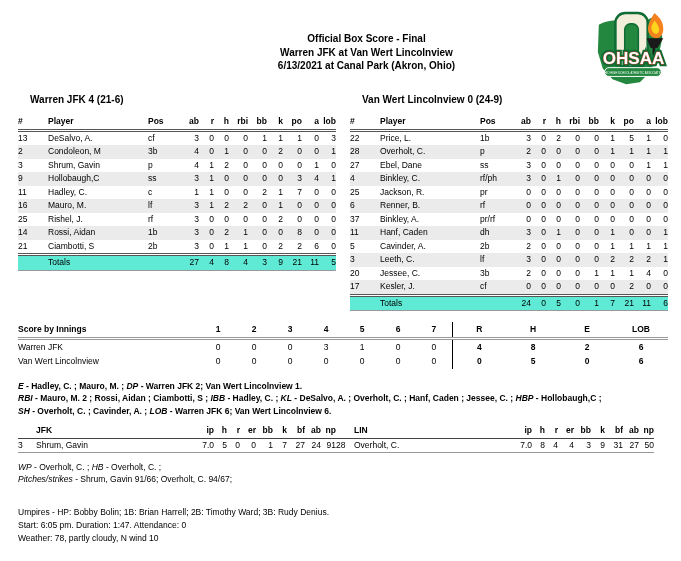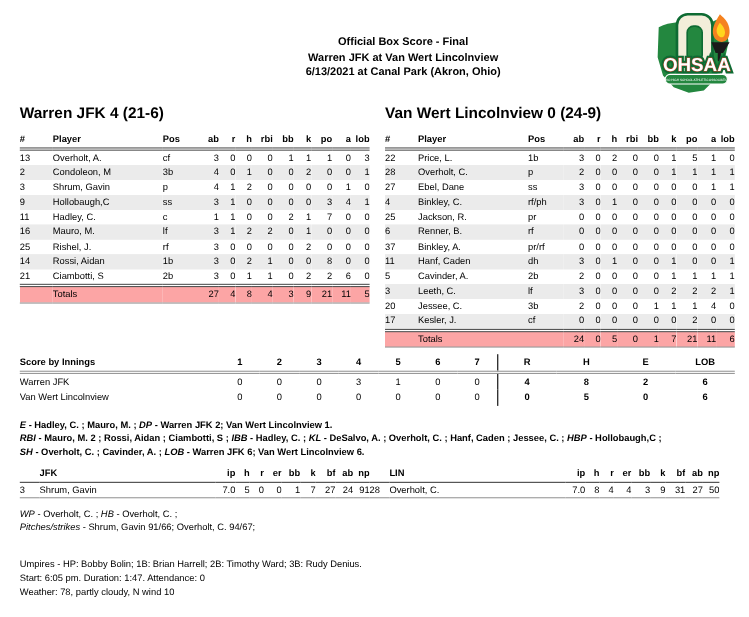--- a/index.html
+++ b/index.html
@@ -3,29 +3,29 @@
 <meta charset="utf-8">
 <style>
   html,body{margin:0;padding:0;background:#fff;}
   .page{position:relative;width:681px;height:561px;background:#fff;color:#000;
         font-family:"Liberation Sans",sans-serif;overflow:hidden;}
   .titleblock{position:absolute;top:32px;left:0;width:681px;box-sizing:border-box;
               padding-left:52px;text-align:center;font-weight:bold;font-size:10px;line-height:13.5px;}
   .logo{position:absolute;top:8px;right:7px;width:82px;height:90px;}
   .batcols{position:absolute;top:94px;left:18px;width:650px;display:flex;justify-content:space-between;}
   .col{width:318px;}
-  .teamtitle{font-weight:bold;font-size:14px;margin:0 0 10px 0;white-space:nowrap;}
+  .teamtitle{font-weight:bold;font-size:10px;margin:0 0 10px 12px;white-space:nowrap;}
   table{border-collapse:collapse;table-layout:fixed;width:318px;font-size:8.5px;}
   th,td{padding:0;height:13.5px;line-height:13.5px;overflow:hidden;white-space:nowrap;}
   th{font-weight:bold;}
   .l{text-align:left;}
   .n{text-align:right;}
   .bat thead tr{border-bottom:3px double #555;}
   .bat tbody tr:nth-child(even):not(.totals){background:#ebebeb;}
-  .bat tr.totals{border-top:3px double #555;border-bottom:1px solid #999;background:#fca5a5;}
+  .bat tr.totals{border-top:3px double #555;border-bottom:1px solid #999;background:#5eead4;}
   .innwrap{position:absolute;top:322px;left:18px;width:650px;}
   .inn{width:650px;}
   .inn th,.inn td{height:14.5px;line-height:14.5px;}
   .inn thead tr{border-bottom:3px double #999;}
   .inn .n{text-align:center;}
   .inn .div{border-right:1px solid #000;}
   .inn .b{font-weight:bold;}
   .pitchcols{position:absolute;top:424px;left:18px;width:650px;display:flex;justify-content:flex-start;}
   .pitch thead tr{border-bottom:1px solid #444;}
   .pitch tbody tr{border-bottom:1px solid #999;}
@@ -91,21 +91,21 @@
               <th class="n">bb</th>
               <th class="n">k</th>
               <th class="n">po</th>
               <th class="n">a</th>
               <th class="n">lob</th>
             </tr>
           </thead>
         <tbody id="bb-away">
             <tr>
               <td class="l">13</td>
-              <td class="l">Overholt, A.</td>
+              <td class="l">DeSalvo, A.</td>
               <td class="l">cf</td>
               <td class="n">3</td>
               <td class="n">0</td>
               <td class="n">0</td>
               <td class="n">0</td>
               <td class="n">1</td>
               <td class="n">1</td>
               <td class="n">1</td>
               <td class="n">0</td>
               <td class="n">3</td>

